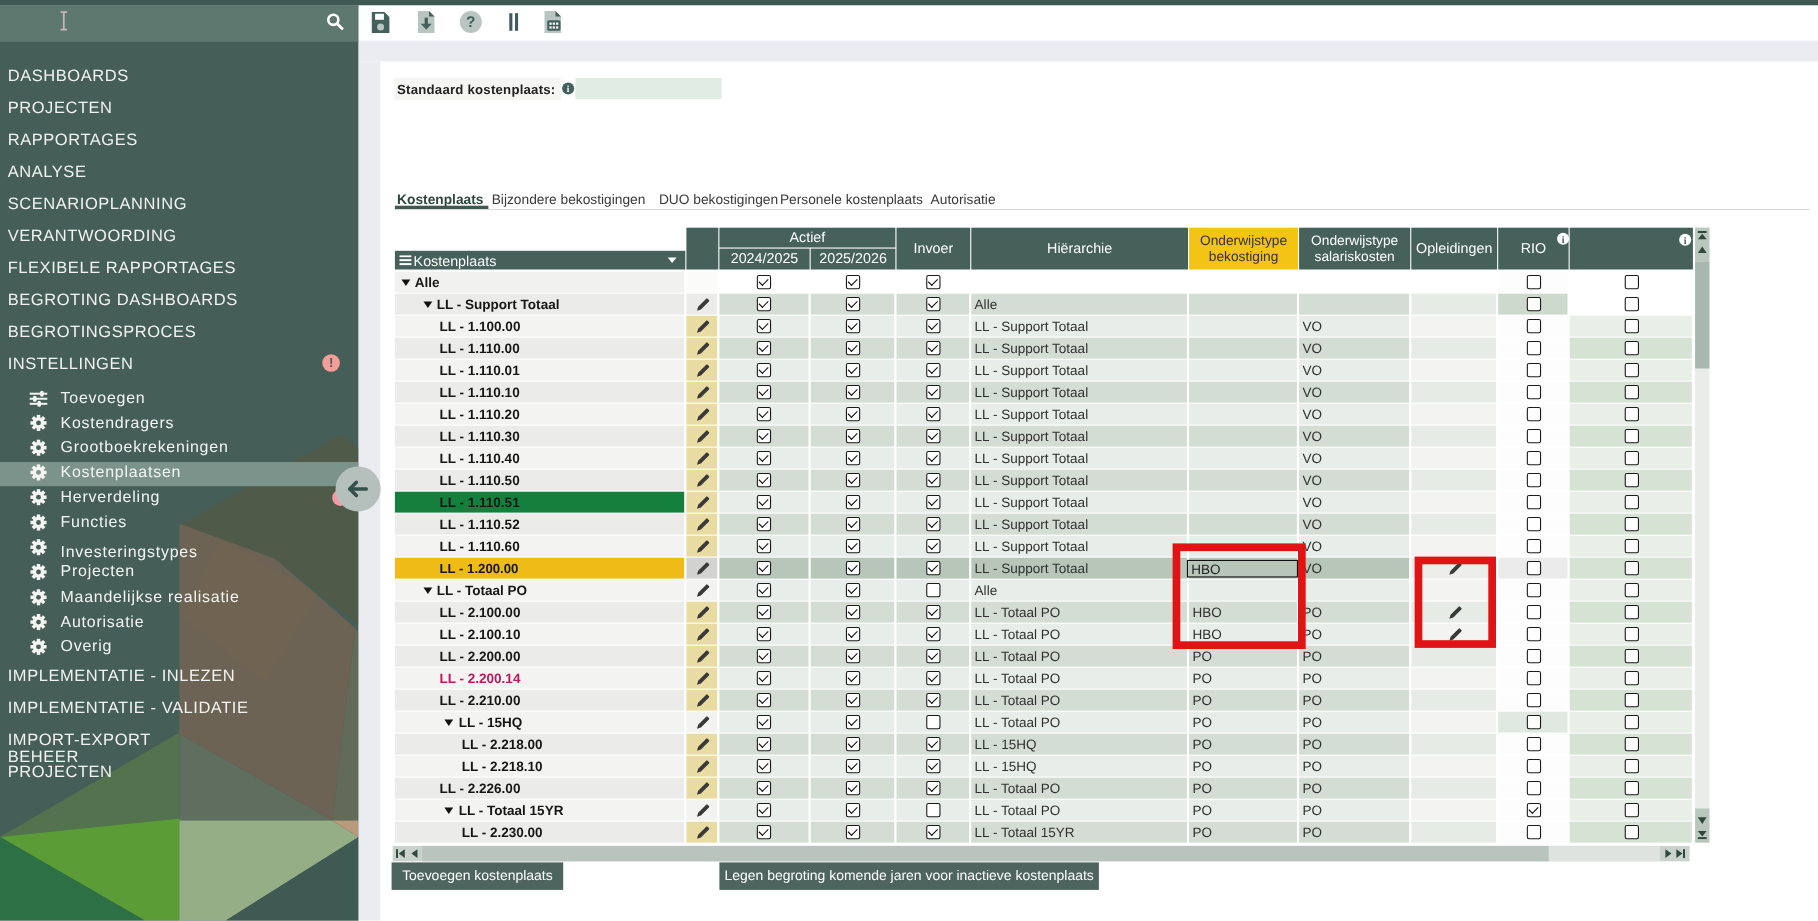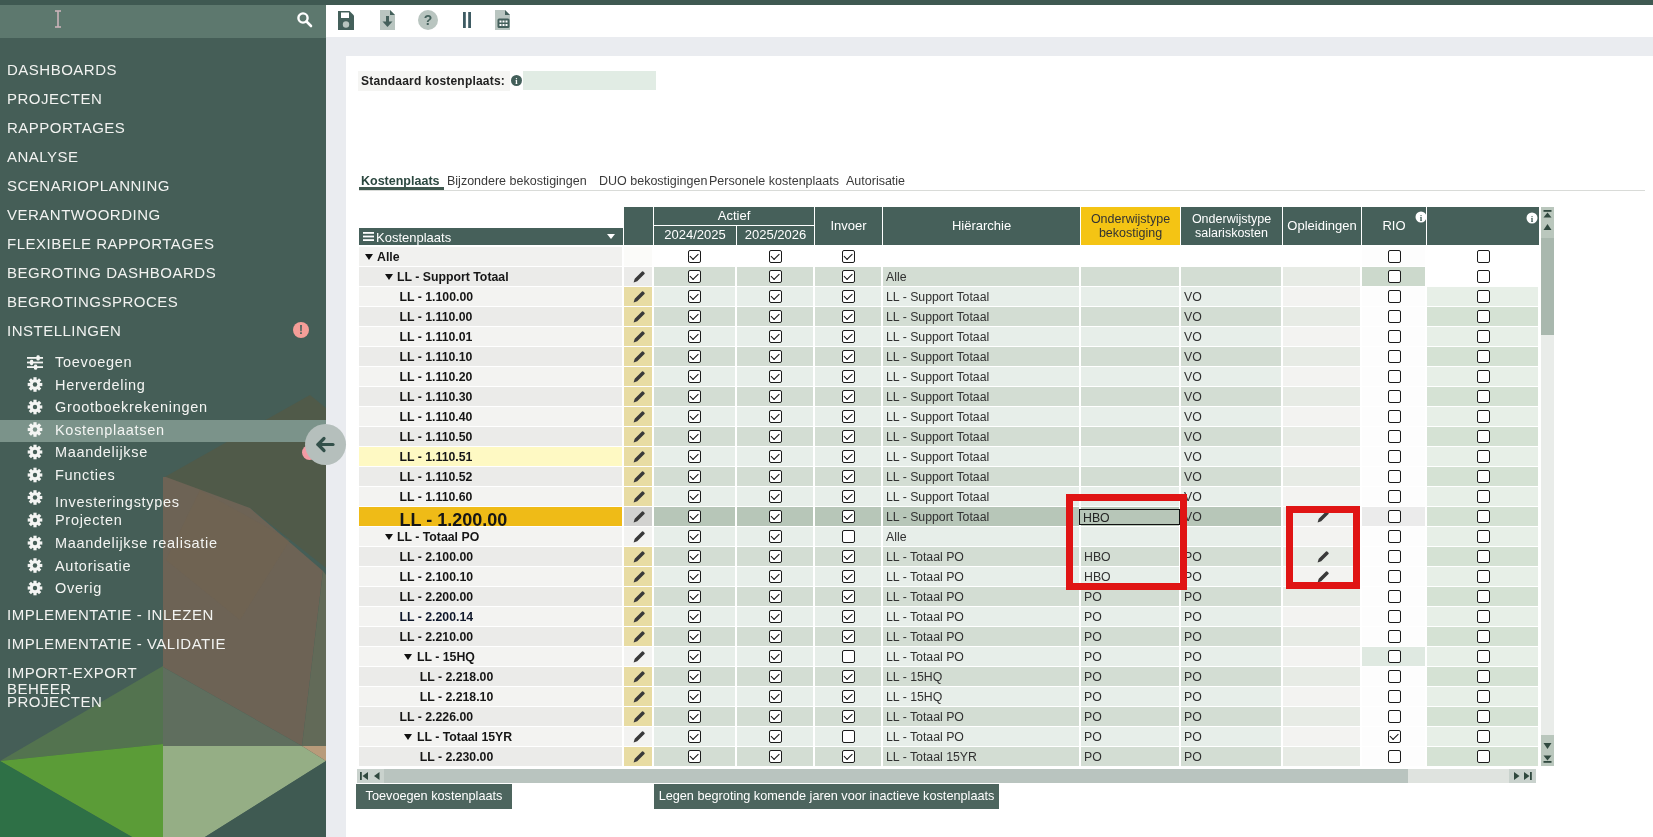--- a/index.html
+++ b/index.html
@@ -52,24 +52,24 @@
 <div class="mi" style="top:206px">VERANTWOORDING</div>
 <div class="mi" style="top:235px">FLEXIBELE RAPPORTAGES</div>
 <div class="mi" style="top:264px">BEGROTING DASHBOARDS</div>
 <div class="mi" style="top:293px">BEGROTINGSPROCES</div>
 <div class="mi" style="top:322px">INSTELLINGEN</div>
 <div class="abs" style="left:293px;top:322px;width:16px;height:16px;border-radius:50%;background:#f59e98;text-align:center;font-size:12px;font-weight:bold;color:#44605b;line-height:16px">!</div>
 
 <div class="abs" style="left:0;top:419.5px;width:326px;height:22.6px;background:#7b938a"></div>
 
 <div class="si" style="top:354px">Toevoegen</div>
-<div class="si" style="top:376.5px">Herverdeling</div>
+<div class="si" style="top:376.5px">Kostendragers</div>
 <div class="si" style="top:399px">Grootboekrekeningen</div>
 <div class="si" style="top:421.5px">Kostenplaatsen</div>
-<div class="si" style="top:444px">Maandelijkse</div>
+<div class="si" style="top:444px">Herverdeling</div>
 <div class="si" style="top:467px">Functies</div>
 <div class="si" style="top:494px">Investeringstypes</div>
 <div class="si" style="top:512px">Projecten</div>
 <div class="si" style="top:535px">Maandelijkse realisatie</div>
 <div class="si" style="top:557.5px">Autorisatie</div>
 <div class="si" style="top:580px">Overig</div>
 <svg width="30" height="260" style="position:absolute;left:25px;top:353px">
 <g transform="translate(2,1)" fill="#f4f5f3">
       <rect x="0" y="3" width="16" height="1.8"></rect>
       <rect x="0" y="7.6" width="16" height="1.8"></rect>
@@ -580,21 +580,21 @@
 <div style="position:absolute;left:1181px;top:427px;width:100px;height:19px;background:#d3ddd3;">
     <span class="ct">VO</span>
   </div>
 <div style="position:absolute;left:1283px;top:427px;width:77px;height:19px;background:#e7ebe5;"></div>
 <div style="position:absolute;left:1362px;top:427px;width:63px;height:19px;background:#fdfdfd;">
     <div class="cb" style="left:25.5px;top:3px"></div>
   </div>
 <div style="position:absolute;left:1427px;top:427px;width:111px;height:19px;background:#d5e2d4;">
     <div class="cb" style="left:49.5px;top:3px"></div>
   </div>
-<div style="position:absolute;left:359px;top:447px;width:263px;height:19px;background:#fef9c3;">
+<div style="position:absolute;left:359px;top:447px;width:263px;height:19px;background:#15803d;">
     <span style="position:absolute;left:40.5px;top:2.5px;font-weight:bold;font-size:12.3px;color:#161616;white-space:nowrap">LL - 1.110.51</span>
   </div>
 <div style="position:absolute;left:624px;top:447px;width:28px;height:19px;background:#e8dca3;">
     <div style="position:absolute;left:7px;top:2px"><svg width="16" height="16" viewBox="0 0 16 16">
         <path d="M2.6 13.4 L3.7 9.8 L11.0 2.5 Q11.6 1.9 12.2 2.5 L13.5 3.8 Q14.1 4.4 13.5 5.0 L6.2 12.3 Z" fill="#3a3a3a"></path>
       </svg></div>
   </div>
 <div style="position:absolute;left:654px;top:447px;width:81px;height:19px;background:#e7eee9;">
     <div class="cb k" style="left:33.5px;top:3px"></div>
   </div>
@@ -674,21 +674,21 @@
     <span class="ct">VO</span>
   </div>
 <div style="position:absolute;left:1283px;top:487px;width:77px;height:19px;background:#f3f3f1;"></div>
 <div style="position:absolute;left:1362px;top:487px;width:63px;height:19px;background:#fdfdfd;">
     <div class="cb" style="left:25.5px;top:3px"></div>
   </div>
 <div style="position:absolute;left:1427px;top:487px;width:111px;height:19px;background:#e7efe7;">
     <div class="cb" style="left:49.5px;top:3px"></div>
   </div>
 <div style="position:absolute;left:359px;top:507px;width:263px;height:19px;background:#efbb17;">
-    <span style="position:absolute;left:40.5px;top:2.5px;font-weight:bold;font-size:18px;color:#161616;white-space:nowrap">LL - 1.200.00</span>
+    <span style="position:absolute;left:40.5px;top:2.5px;font-weight:bold;font-size:12px;color:#161616;white-space:nowrap">LL - 1.200.00</span>
   </div>
 <div style="position:absolute;left:624px;top:507px;width:28px;height:19px;background:#d2d2d0;">
     <div style="position:absolute;left:7px;top:2px"><svg width="16" height="16" viewBox="0 0 16 16">
         <path d="M2.6 13.4 L3.7 9.8 L11.0 2.5 Q11.6 1.9 12.2 2.5 L13.5 3.8 Q14.1 4.4 13.5 5.0 L6.2 12.3 Z" fill="#3a3a3a"></path>
       </svg></div>
   </div>
 <div style="position:absolute;left:654px;top:507px;width:81px;height:19px;background:#b7c6b8;">
     <div class="cb k" style="left:33.5px;top:3px"></div>
   </div>
 <div style="position:absolute;left:737px;top:507px;width:76px;height:19px;background:#b7c6b8;">
@@ -850,21 +850,21 @@
     <span class="ct">PO</span>
   </div>
 <div style="position:absolute;left:1283px;top:587px;width:77px;height:19px;background:#e7ebe5;"></div>
 <div style="position:absolute;left:1362px;top:587px;width:63px;height:19px;background:#fdfdfd;">
     <div class="cb" style="left:25.5px;top:3px"></div>
   </div>
 <div style="position:absolute;left:1427px;top:587px;width:111px;height:19px;background:#d5e2d4;">
     <div class="cb" style="left:49.5px;top:3px"></div>
   </div>
 <div style="position:absolute;left:359px;top:607px;width:263px;height:19px;background:#f3f3f1;">
-    <span style="position:absolute;left:40.5px;top:2.5px;font-weight:bold;font-size:12.3px;color:#0f172a;white-space:nowrap">LL - 2.200.14</span>
+    <span style="position:absolute;left:40.5px;top:2.5px;font-weight:bold;font-size:12.3px;color:#be185d;white-space:nowrap">LL - 2.200.14</span>
   </div>
 <div style="position:absolute;left:624px;top:607px;width:28px;height:19px;background:#e8dca3;">
     <div style="position:absolute;left:7px;top:2px"><svg width="16" height="16" viewBox="0 0 16 16">
         <path d="M2.6 13.4 L3.7 9.8 L11.0 2.5 Q11.6 1.9 12.2 2.5 L13.5 3.8 Q14.1 4.4 13.5 5.0 L6.2 12.3 Z" fill="#3a3a3a"></path>
       </svg></div>
   </div>
 <div style="position:absolute;left:654px;top:607px;width:81px;height:19px;background:#e7eee9;">
     <div class="cb k" style="left:33.5px;top:3px"></div>
   </div>
 <div style="position:absolute;left:737px;top:607px;width:76px;height:19px;background:#e7eee9;">

